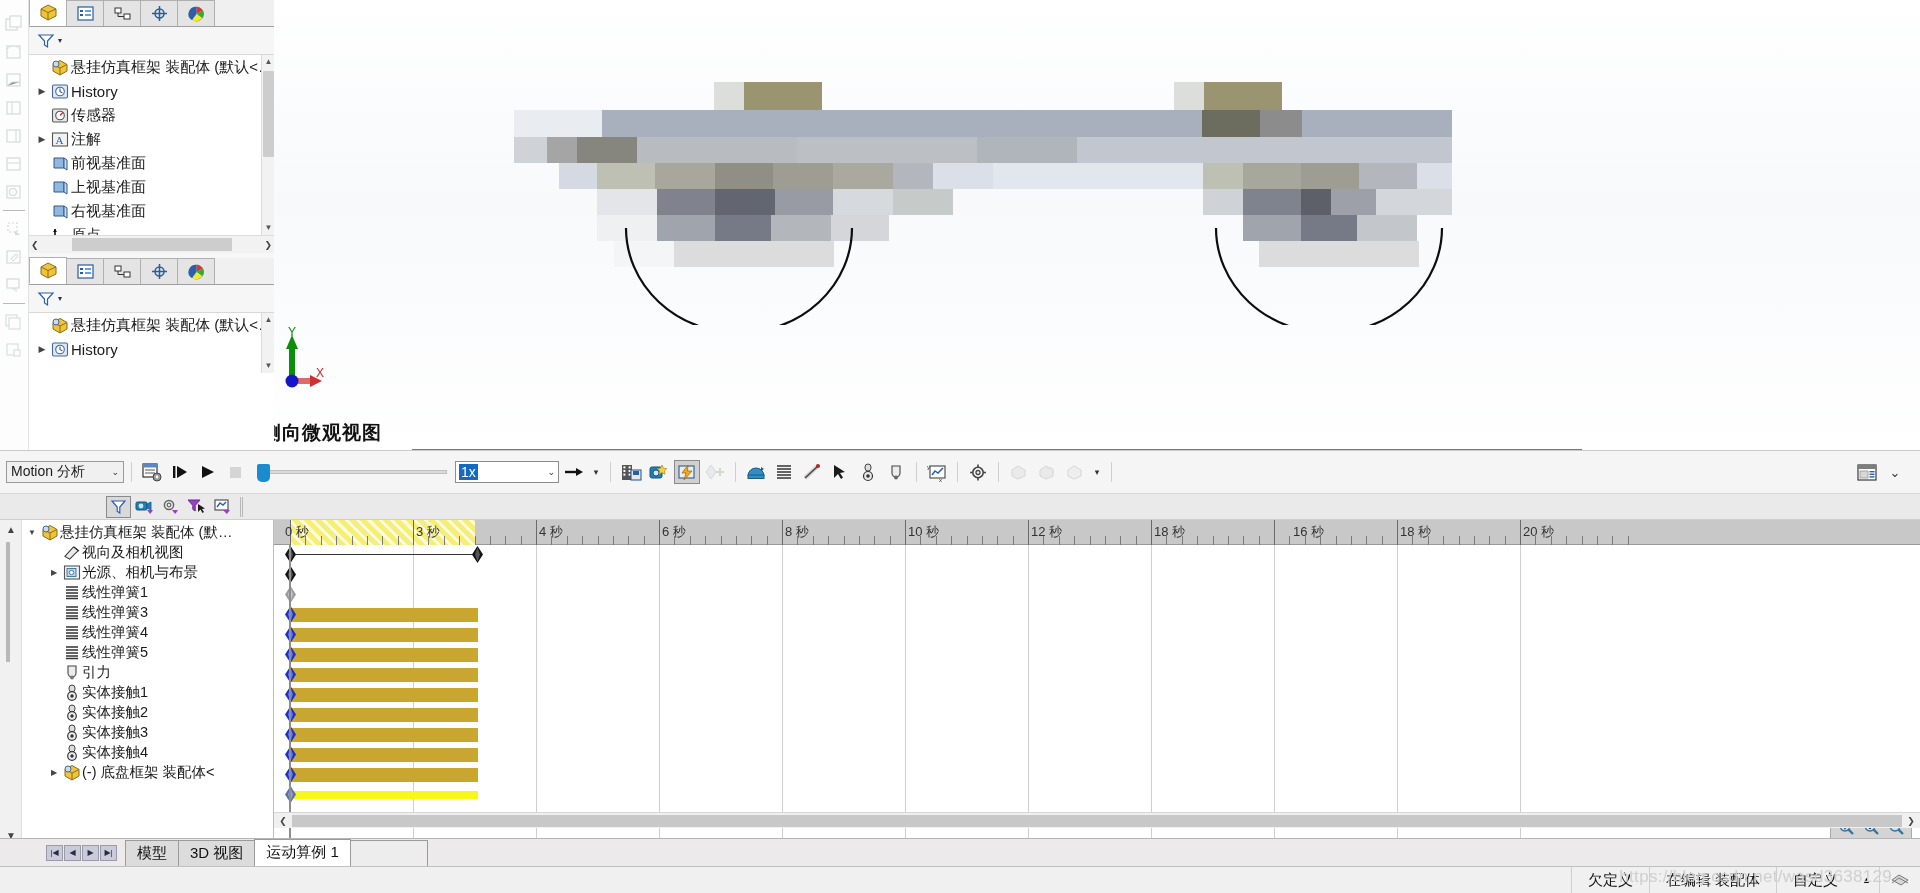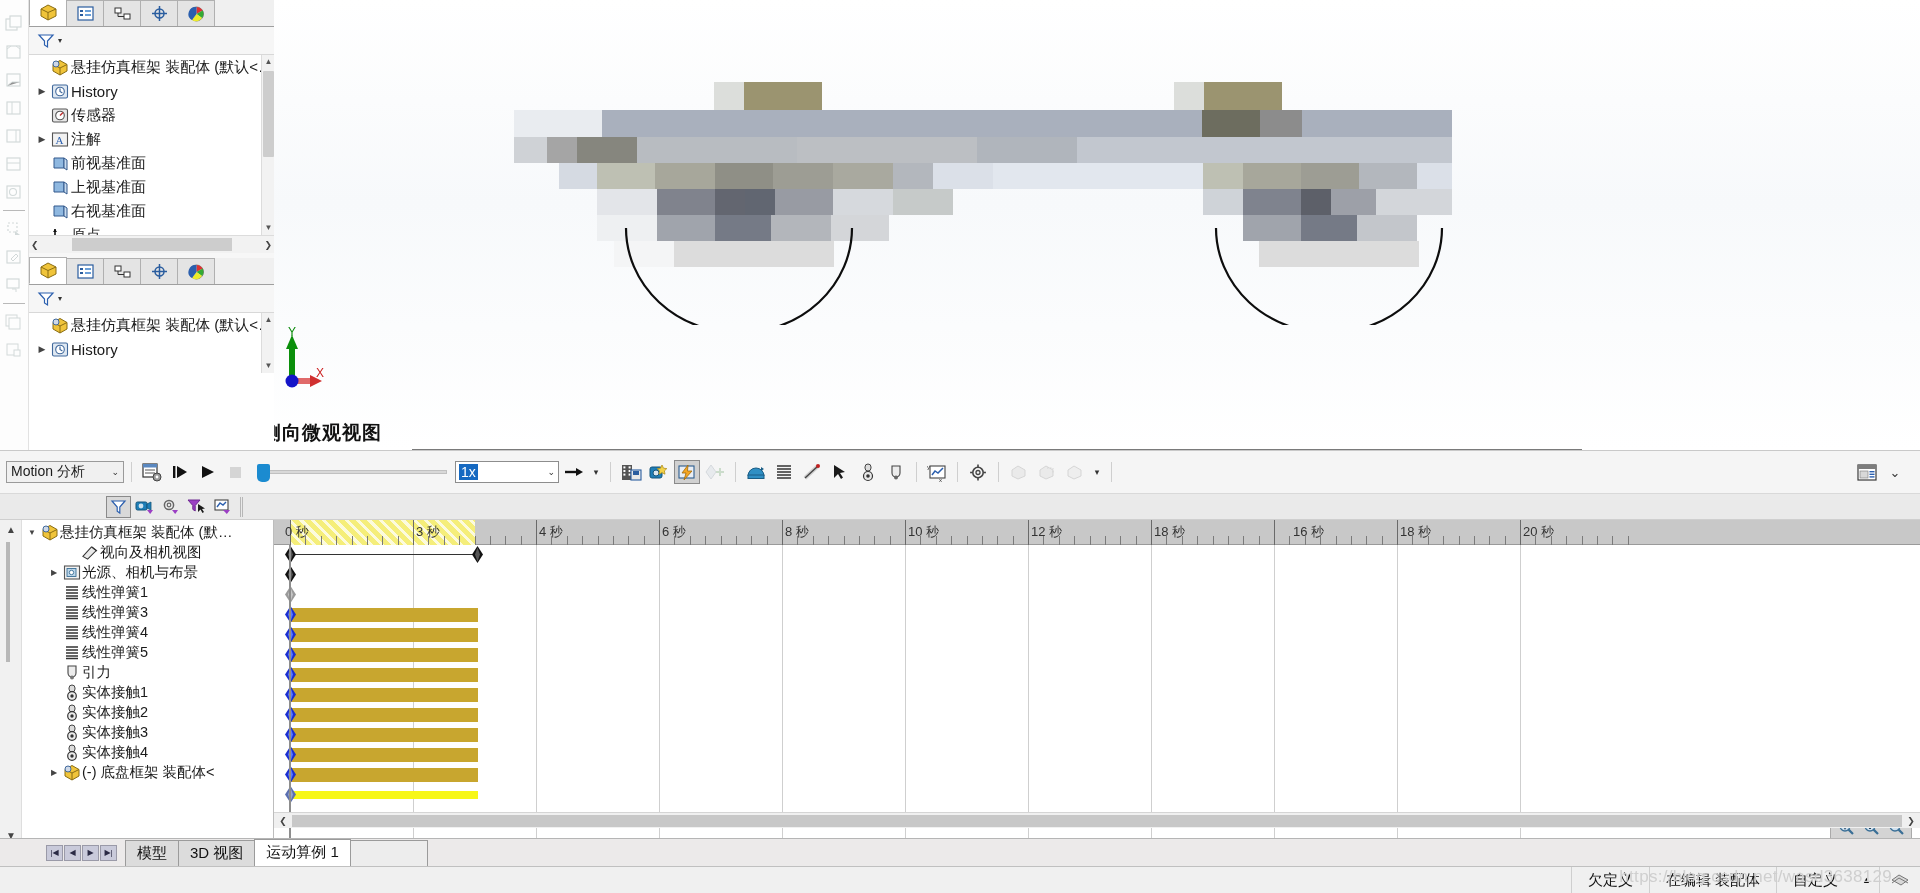--- a/index.html
+++ b/index.html
@@ -802,21 +802,21 @@
     <span class="m-ico">
               <svg width="18" height="17" viewBox="0 0 18 17">
                 <path d="M2 5.5 L9 1.5 L16 5.5 L16 12 L9 16 L2 12 Z" fill="#f0c43a" stroke="#8a6d13" stroke-width="1"></path>
                 <path d="M2 5.5 L9 9 L16 5.5" fill="none" stroke="#8a6d13" stroke-width="1"></path>
                 <path d="M9 9 L9 16" stroke="#8a6d13" stroke-width="1"></path>
                 <circle cx="5" cy="5" r="3" fill="#cfd9e8" stroke="#41699c" stroke-width="1"></circle>
               </svg>
             </span>
     <span>悬挂仿真框架 装配体 (默…</span>
   </div>
-  <div class="mtree-row" style="padding-left:64px">
+  <div class="mtree-row" style="padding-left:46px">
     <span class="arrow"></span>
     <span class="m-ico">
               <svg width="18" height="17" viewBox="0 0 18 17">
                 <path d="M2 13 L11 3 L16 7 L7 16 Z" fill="#e9e9e9" stroke="#333" stroke-width="1.1" transform="scale(.95)"></path>
                 <path d="M11 3 L16 7" stroke="#333" stroke-width="1.1"></path>
               </svg>
             </span>
     <span>视向及相机视图</span>
   </div>
   <div class="mtree-row" style="padding-left:46px">

